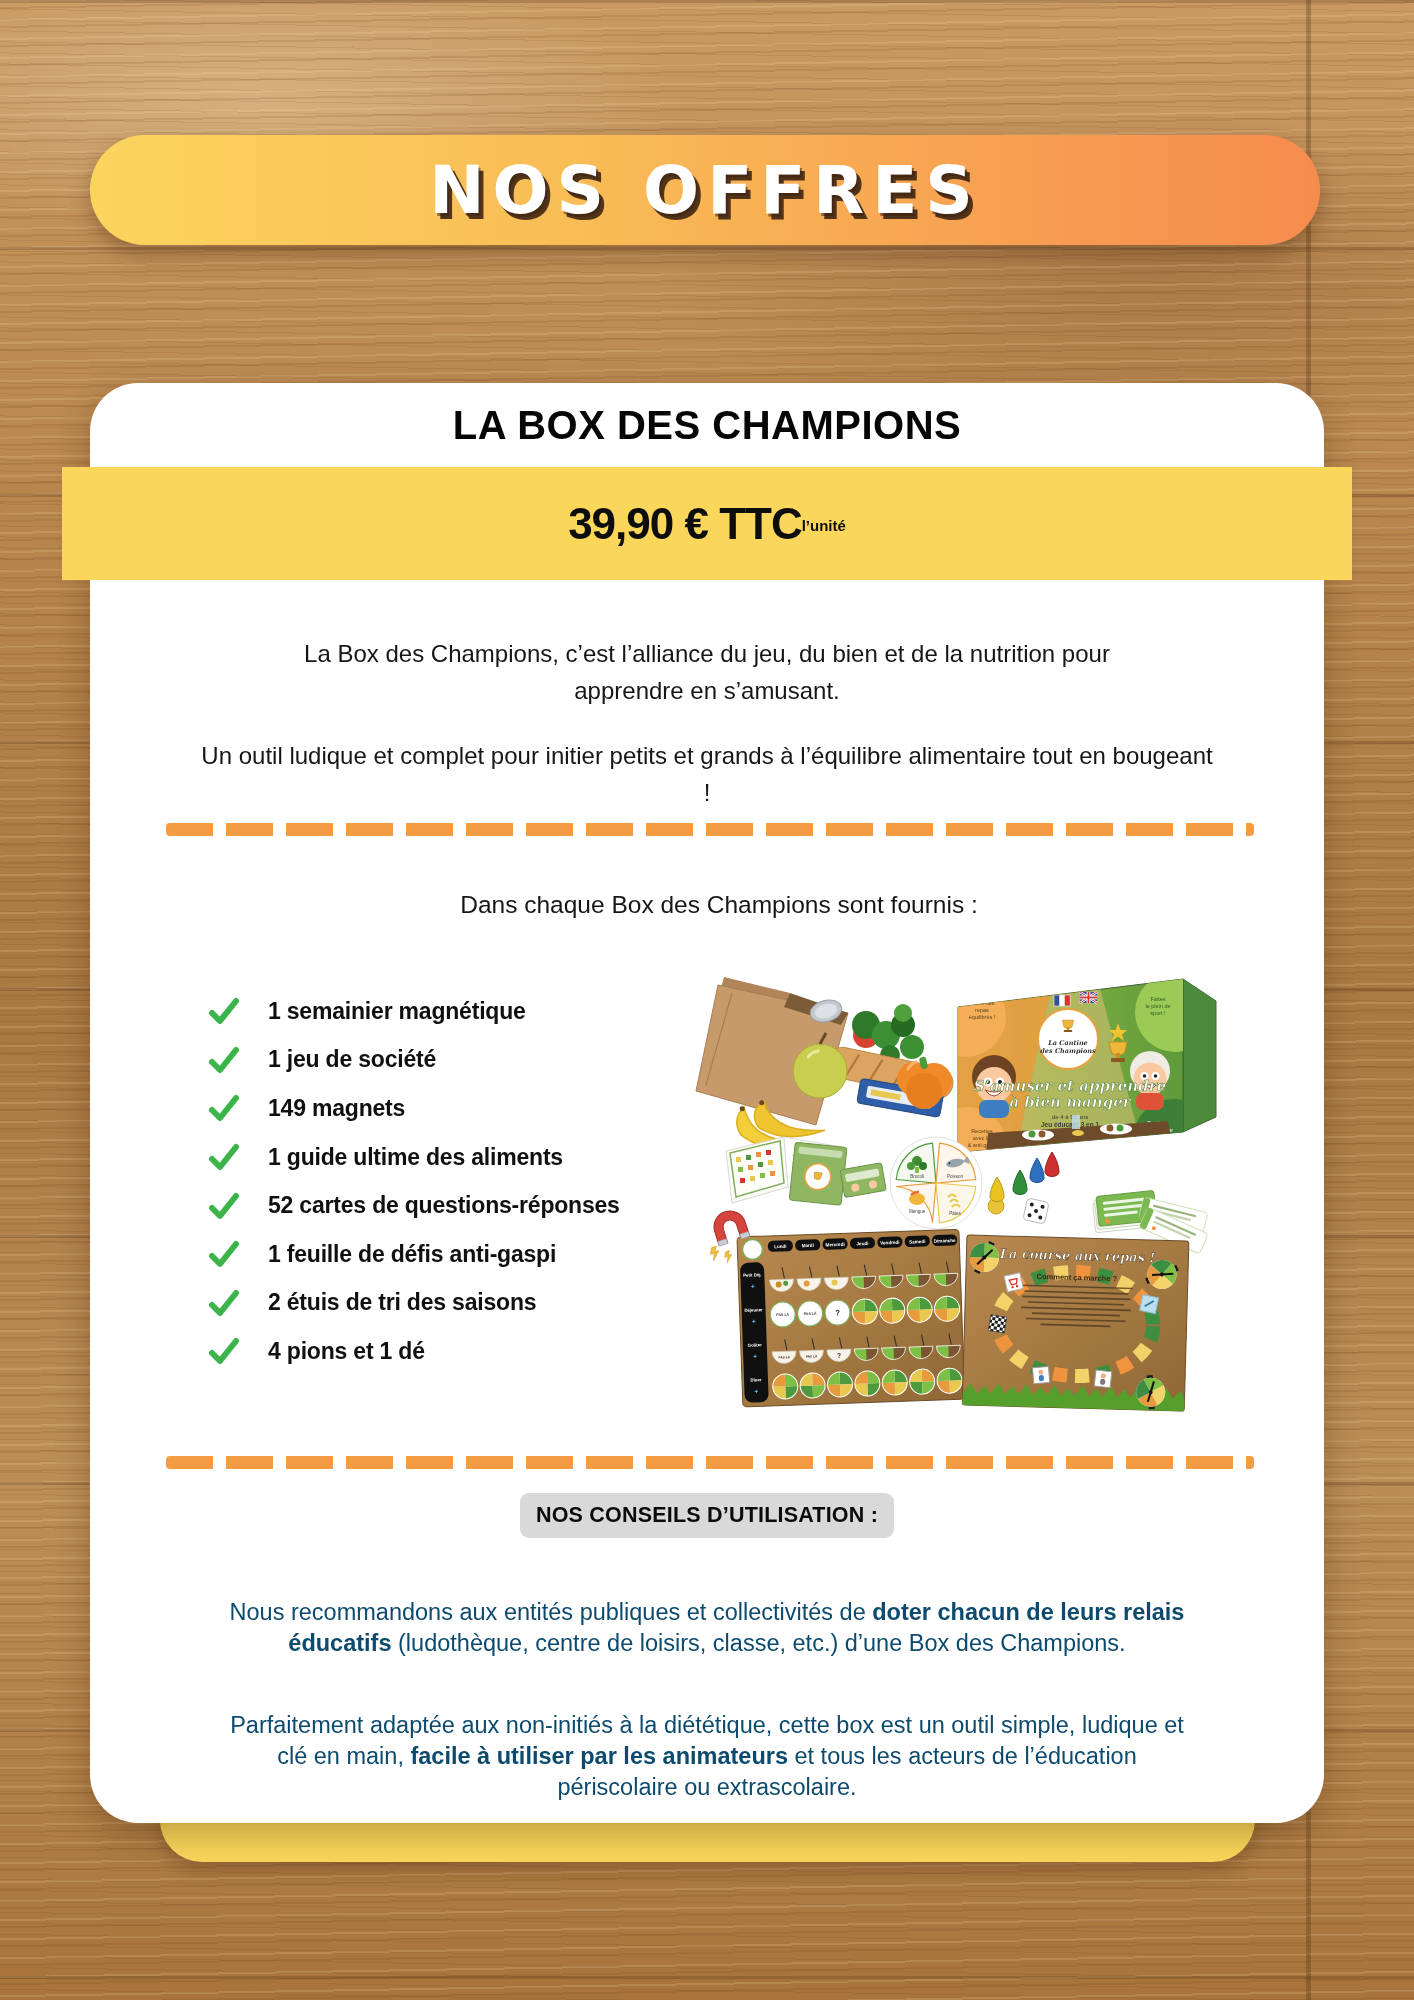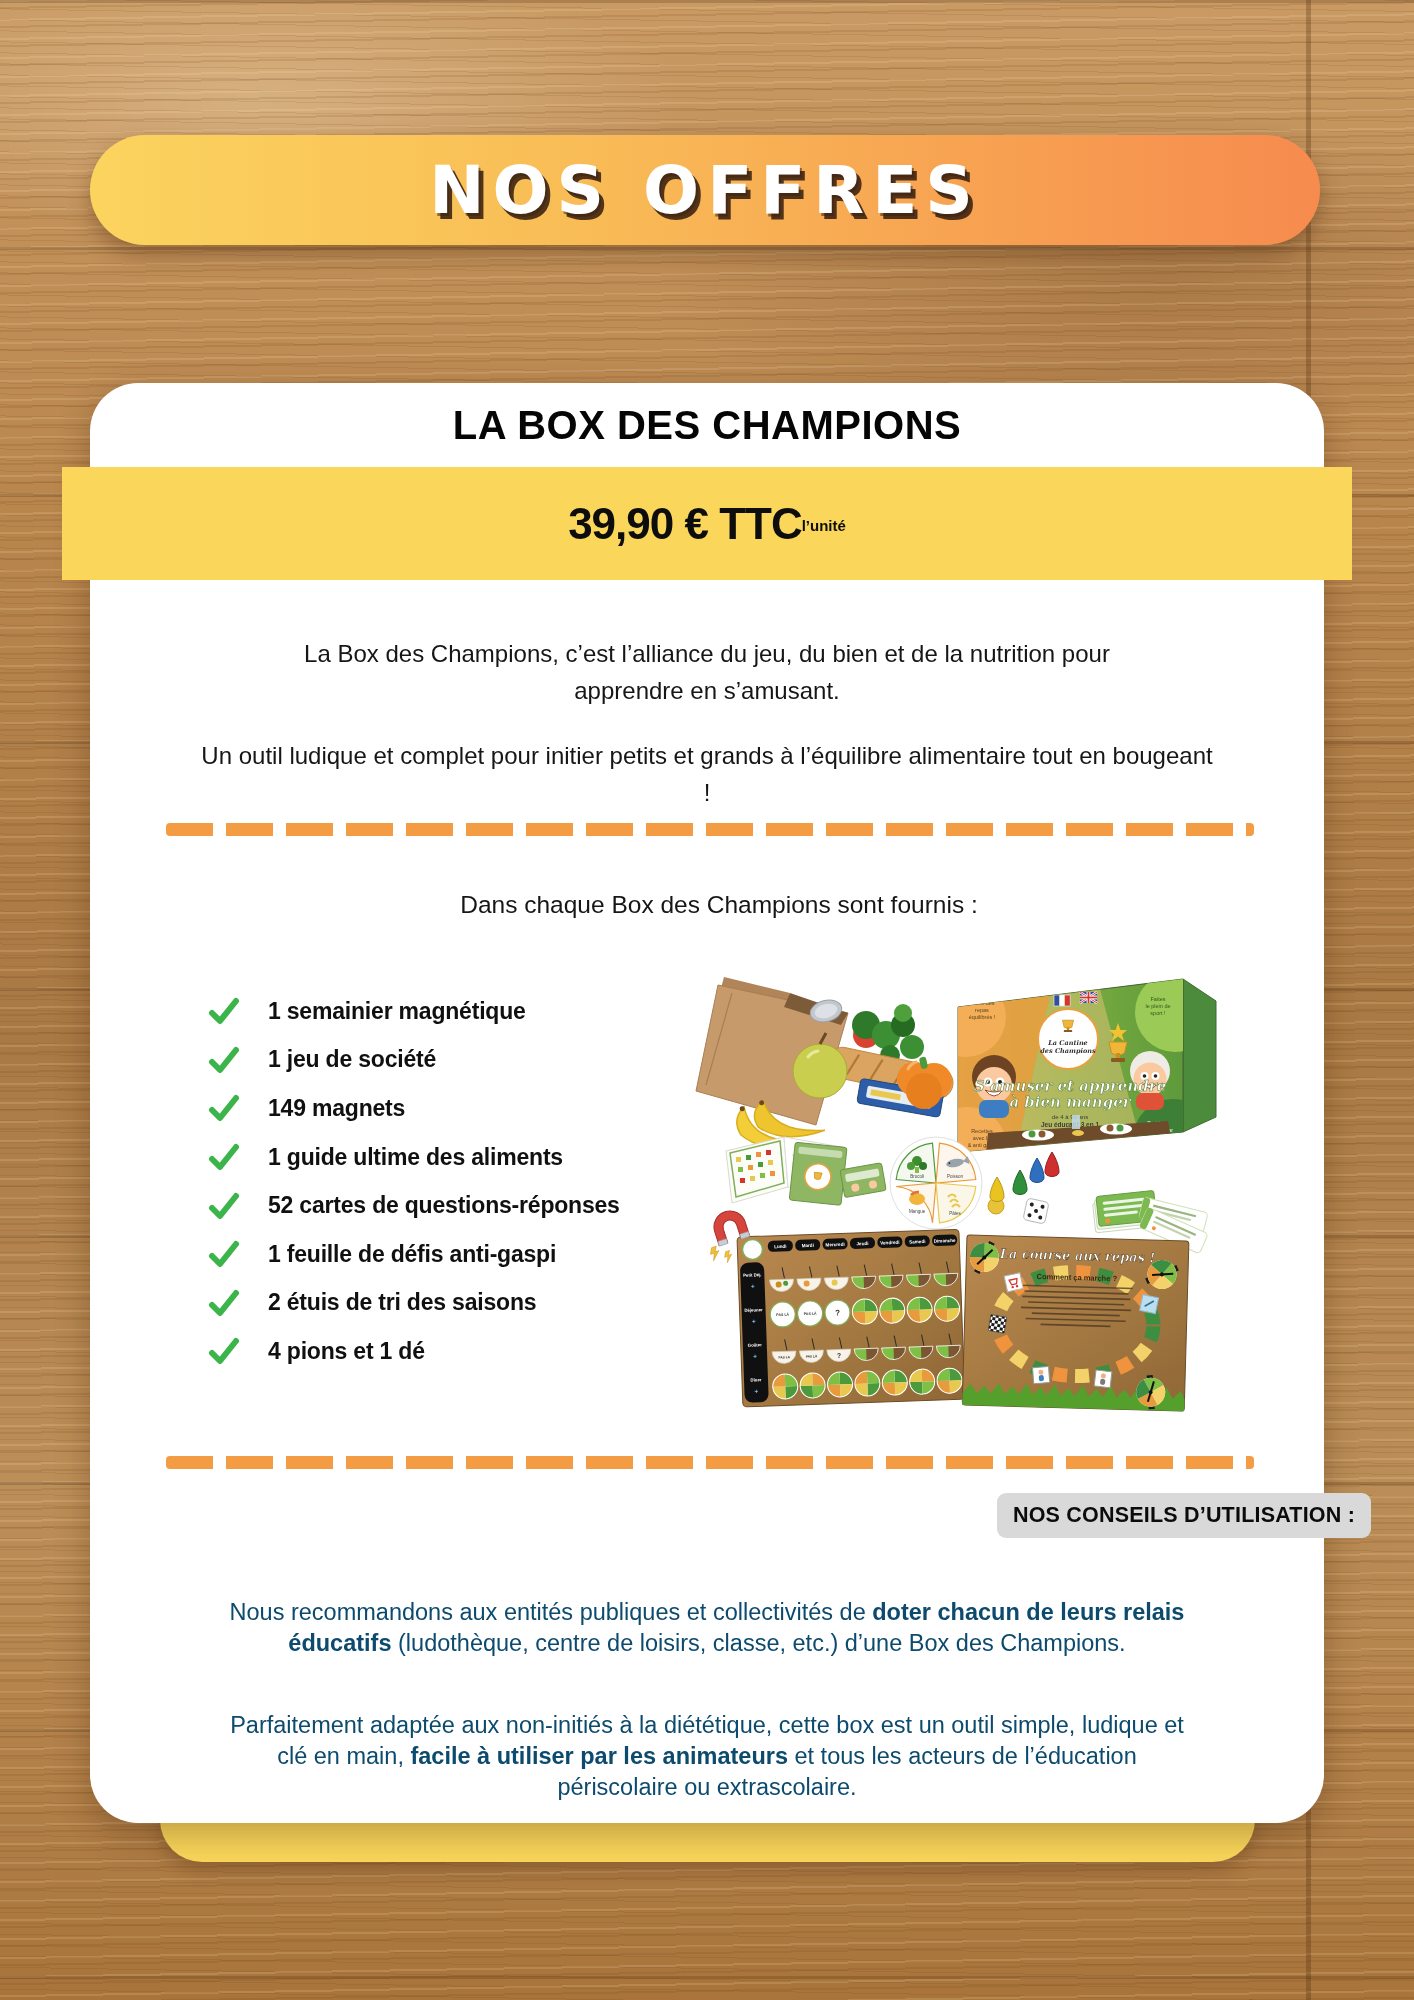--- a/index.html
+++ b/index.html
@@ -55,21 +55,21 @@
   }
   .divider-1{top:440px;}
   .divider-2{top:1073px;}
   .supplies-heading{position:absolute;top:496px;left:0;width:100%;text-align:center;font-size:24.5px;color:#161616;margin:12px;font-weight:normal;}
   .checklist{position:absolute;left:118px;top:604px;margin:0;padding:0;list-style:none;width:470px;}
   .checklist li{display:flex;align-items:center;height:48.6px;gap:28px;}
   .checklist li span{font-size:23px;font-weight:bold;color:#101010;letter-spacing:-.2px;}
   .check-icon{flex:0 0 auto;}
   .montage-wrap{position:absolute;left:600px;top:572px;width:625px;height:465px;}
   .montage-wrap svg{width:100%;height:100%;font-family:"Liberation Sans",sans-serif;}
-  .advice-badge-row{position:absolute;top:1110px;left:0;width:100%;text-align:right;padding-left:47px;}
+  .advice-badge-row{position:absolute;top:1110px;left:0;width:100%;text-align:center;}
   .advice-badge{
     display:inline-block;background:#D9D9D9;border-radius:9px;padding:10px 16px;
     font-size:21.5px;font-weight:bold;color:#0b0b0b;letter-spacing:.2px;
   }
   .advice{position:absolute;left:137px;width:960px;text-align:center;font-size:23.5px;line-height:31px;color:#0c4a6e;}
   .advice b{font-weight:bold;}
   .advice-1{top:1190px;}
   .advice-2{top:1303px;}
   .script-text{font-family:"DejaVu Serif",serif;font-style:italic;font-weight:bold;}
 </style>

